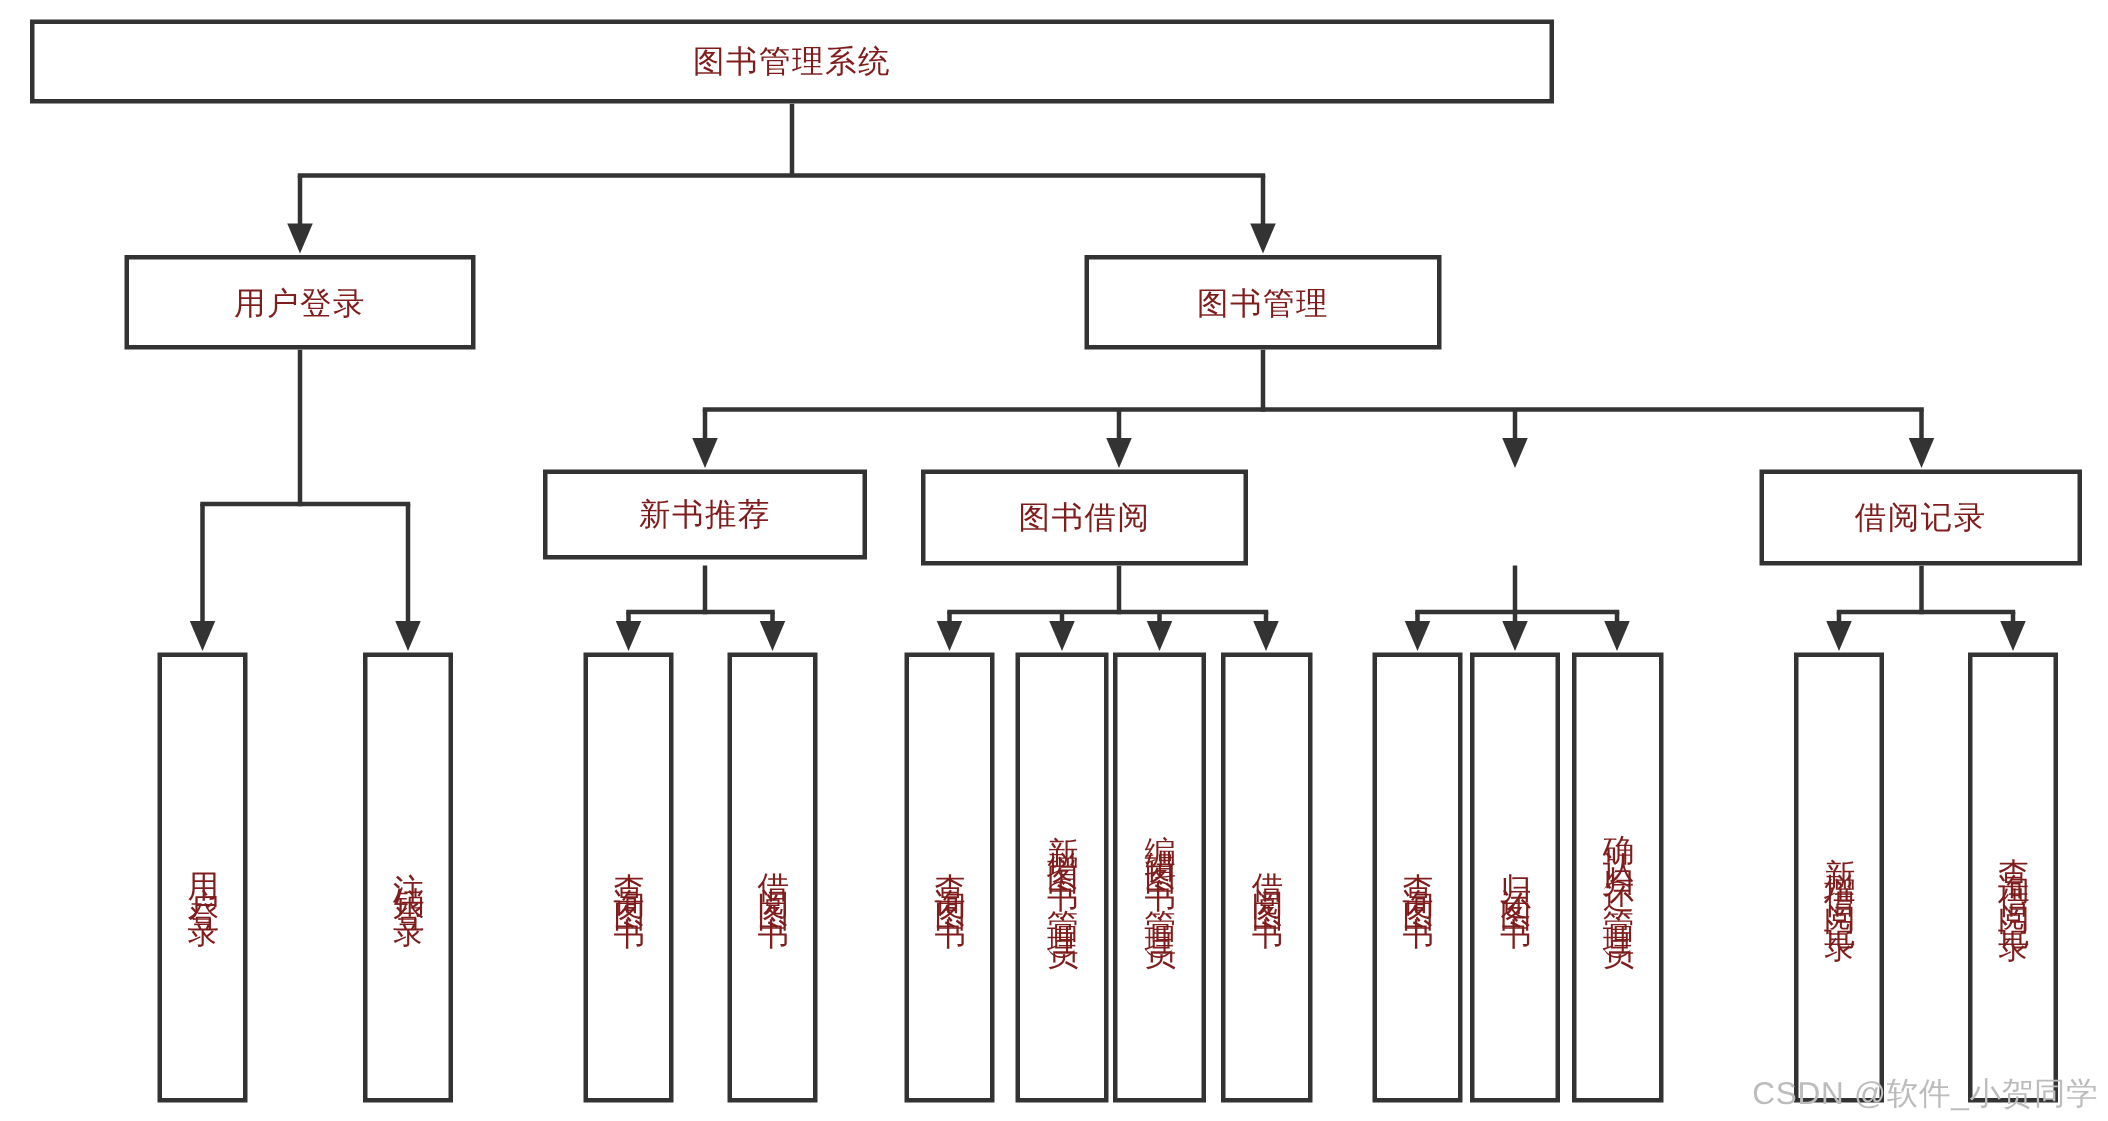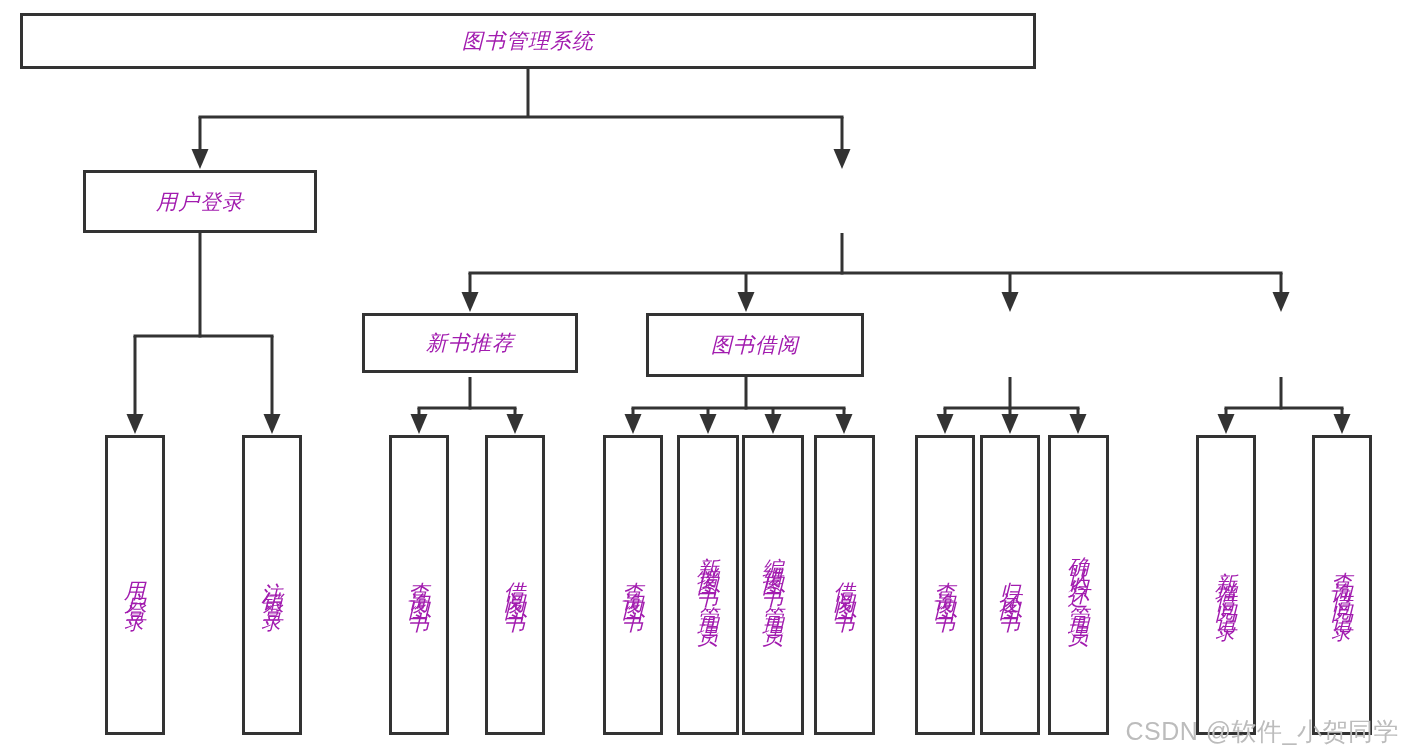--- a/index.html
+++ b/index.html
@@ -12,38 +12,37 @@
   }
   #wires{position:absolute;left:0;top:0;z-index:1;}
   .box{
     position:absolute;
     box-sizing:border-box;
     background:#ffffff;
     border:3px solid #333333;
     display:flex;
     align-items:center;
     justify-content:center;
-    color:#a21caf;
+    color:#7f1d1d;
     z-index:2;
-    font-style:italic;
   }
   .h{font-size:21px;letter-spacing:1px;white-space:nowrap;}
   .v{
     writing-mode:vertical-rl;
     text-orientation:mixed;
     font-size:21px;
     letter-spacing:10px;
     line-height:1;
   }
   #watermark{
     position:absolute;
     right:6px;
     top:715px;
     z-index:5;
-    font-size:25px;
+    font-size:21px;
     color:#bcbcbc;
     letter-spacing:0.5px;
     white-space:nowrap;
   }
   .wire{stroke:#333333;stroke-width:3;fill:none;}
   .head{fill:#333333;stroke:none;}
 </style>
 </head>
 <body>
 
@@ -111,26 +110,32 @@
     <polygon class="head" points="1333.5,414 1350.5,414 1342,434"></polygon>
   </svg>
 
   <div class="box h" style="left:20px;top:13px;width:1016px;height:56px">
     <span>图书管理系统</span>
   </div>
 
   <div class="box h" style="left:83px;top:170px;width:234px;height:63px">
     <span>用户登录</span>
   </div>
+  <div class="box h" style="left:723px;top:170px;width:238px;height:63px">
+    <span>图书管理</span>
+  </div>
 
   <div class="box h" style="left:362px;top:313px;width:216px;height:60px">
     <span>新书推荐</span>
   </div>
-  <div class="box h" style="left:646px;top:313px;width:218px;height:64px">
+  <div class="box h" style="left:614px;top:313px;width:218px;height:64px">
     <span>图书借阅</span>
+  </div>
+  <div class="box h" style="left:1173px;top:313px;width:215px;height:64px">
+    <span>借阅记录</span>
   </div>
 
   <div class="box v" style="left:105px;top:435px;width:60px;height:300px">
     <span>用户登录</span>
   </div>
   <div class="box v" style="left:242px;top:435px;width:60px;height:300px">
     <span>注销登录</span>
   </div>
 
   <div class="box v" style="left:389px;top:435px;width:60px;height:300px">

